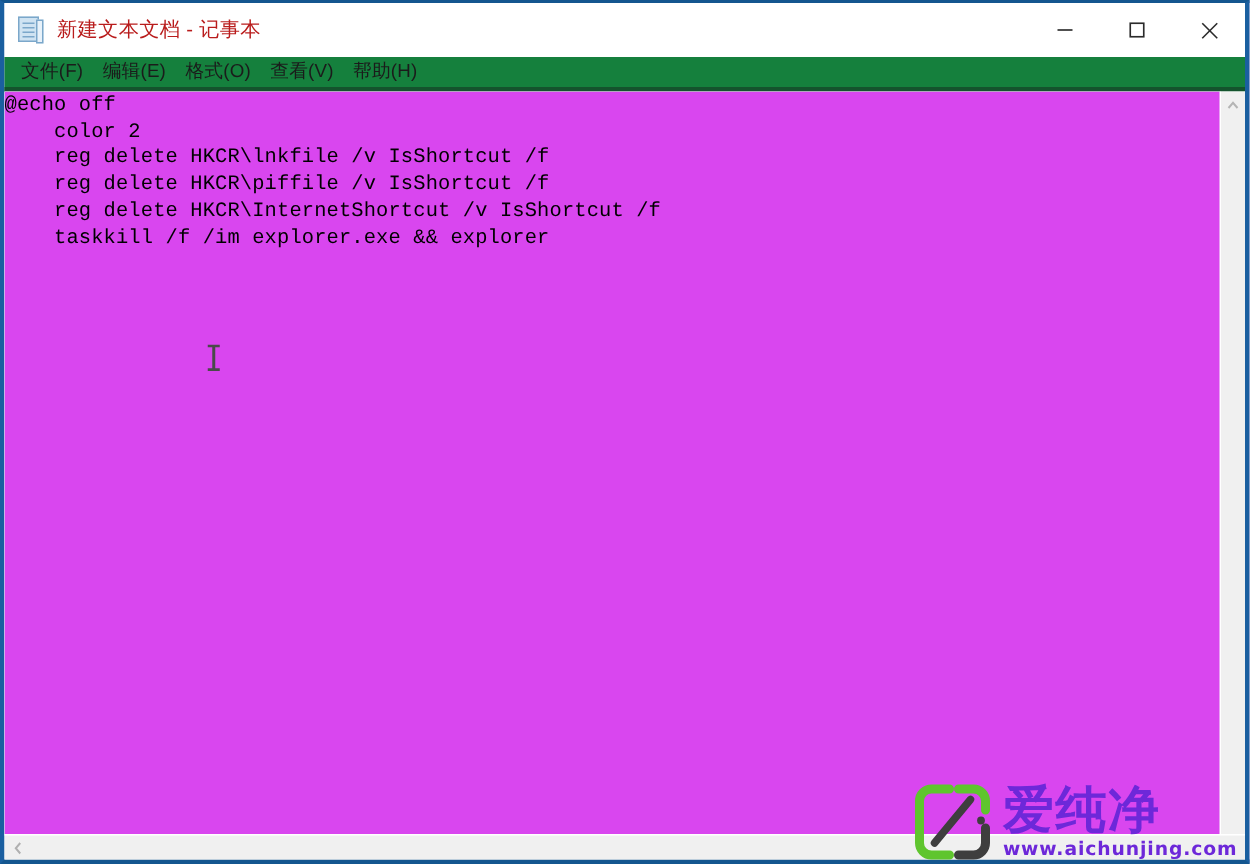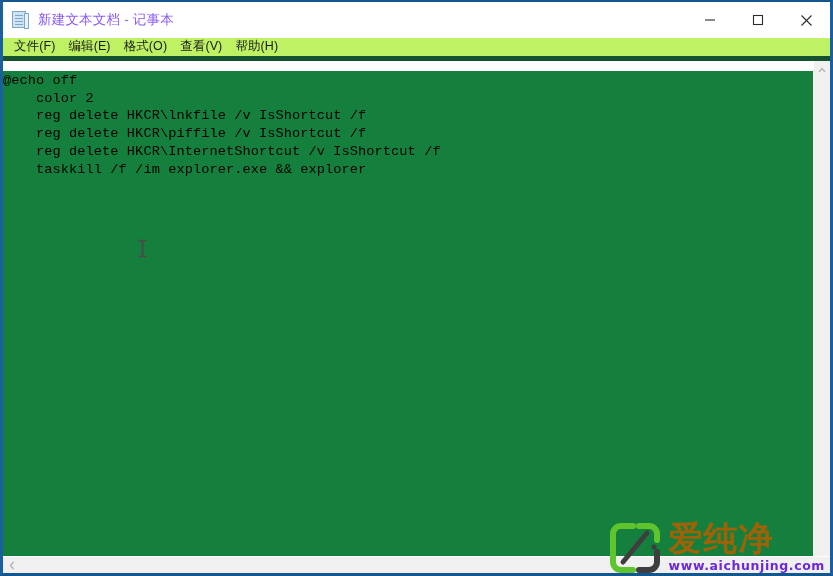--- a/index.html
+++ b/index.html
@@ -69,21 +69,21 @@
   #title-icon .fold {
     position: absolute;
     right: 0; top: 2px;
     width: 5px; height: 16px;
     background: #e8f2fa;
     border: 1px solid #7ba7ca;
     box-sizing: border-box;
   }
   #title-text {
     font-size: 13.5px;
-    color: #8b5cf6;
+    color: #b91c1c;
     white-space: nowrap;
     letter-spacing: 0.2px;
   }
 
   
   #window-controls {
     position: absolute;
     right: 0;
     top: 0;
     height: 36px;
@@ -100,23 +100,23 @@
     padding: 0;
   }
   .win-btn svg { display: block; }
 
   
   #menu-bar {
     flex: 0 0 23px;
     height: 23px;
     display: flex;
     align-items: center;
-    background: #bef264;
+    background: #15803d;
     padding-left: 7px;
-    border-bottom: 5px solid #14532d;
+    border-bottom: 3px solid #14532d;
     box-sizing: border-box;
   }
   .menu-item {
     font-size: 12.5px;
     color: #1b1b1b;
     padding: 1px 9px 2px 4px;
     white-space: nowrap;
     letter-spacing: 0.1px;
   }
 
@@ -124,24 +124,23 @@
   #editor-area {
     position: relative;
     flex: 1 1 auto;
     display: flex;
     background: #ffffff;
     overflow: hidden;
   }
   #text-canvas {
     flex: 1 1 auto;
     position: relative;
-    background: #15803d;
+    background: #d946ef;
     overflow: hidden;
     padding-top: 1px;
-    margin-top: 10px;
   }
   #code-text {
     margin: 0;
     padding: 0;
     font-family: "Liberation Mono", "DejaVu Sans Mono", monospace;
     font-size: 13.6px;
     line-height: 17.7px;
     color: #000000;
     white-space: pre;
     letter-spacing: 0.1px;
@@ -209,24 +208,24 @@
     height: 52px;
     flex: 0 0 auto;
     margin-right: 8px;
   }
   #watermark-textblock {
     display: flex;
     flex-direction: column;
     justify-content: center;
   }
   #watermark-brand {
-    font-family: Liberation Mono, monospace;
+    font-family: Liberation Serif, serif;
     font-size: 34px;
     font-weight: bold;
-    color: #a16207;
+    color: #6d28d9;
     line-height: 36px;
     letter-spacing: 1px;
   }
   #watermark-url {
     font-family: "DejaVu Sans", sans-serif;
     font-size: 12.5px;
     font-weight: bold;
     color: #6d28d9;
     letter-spacing: 0.6px;
     line-height: 14px;

